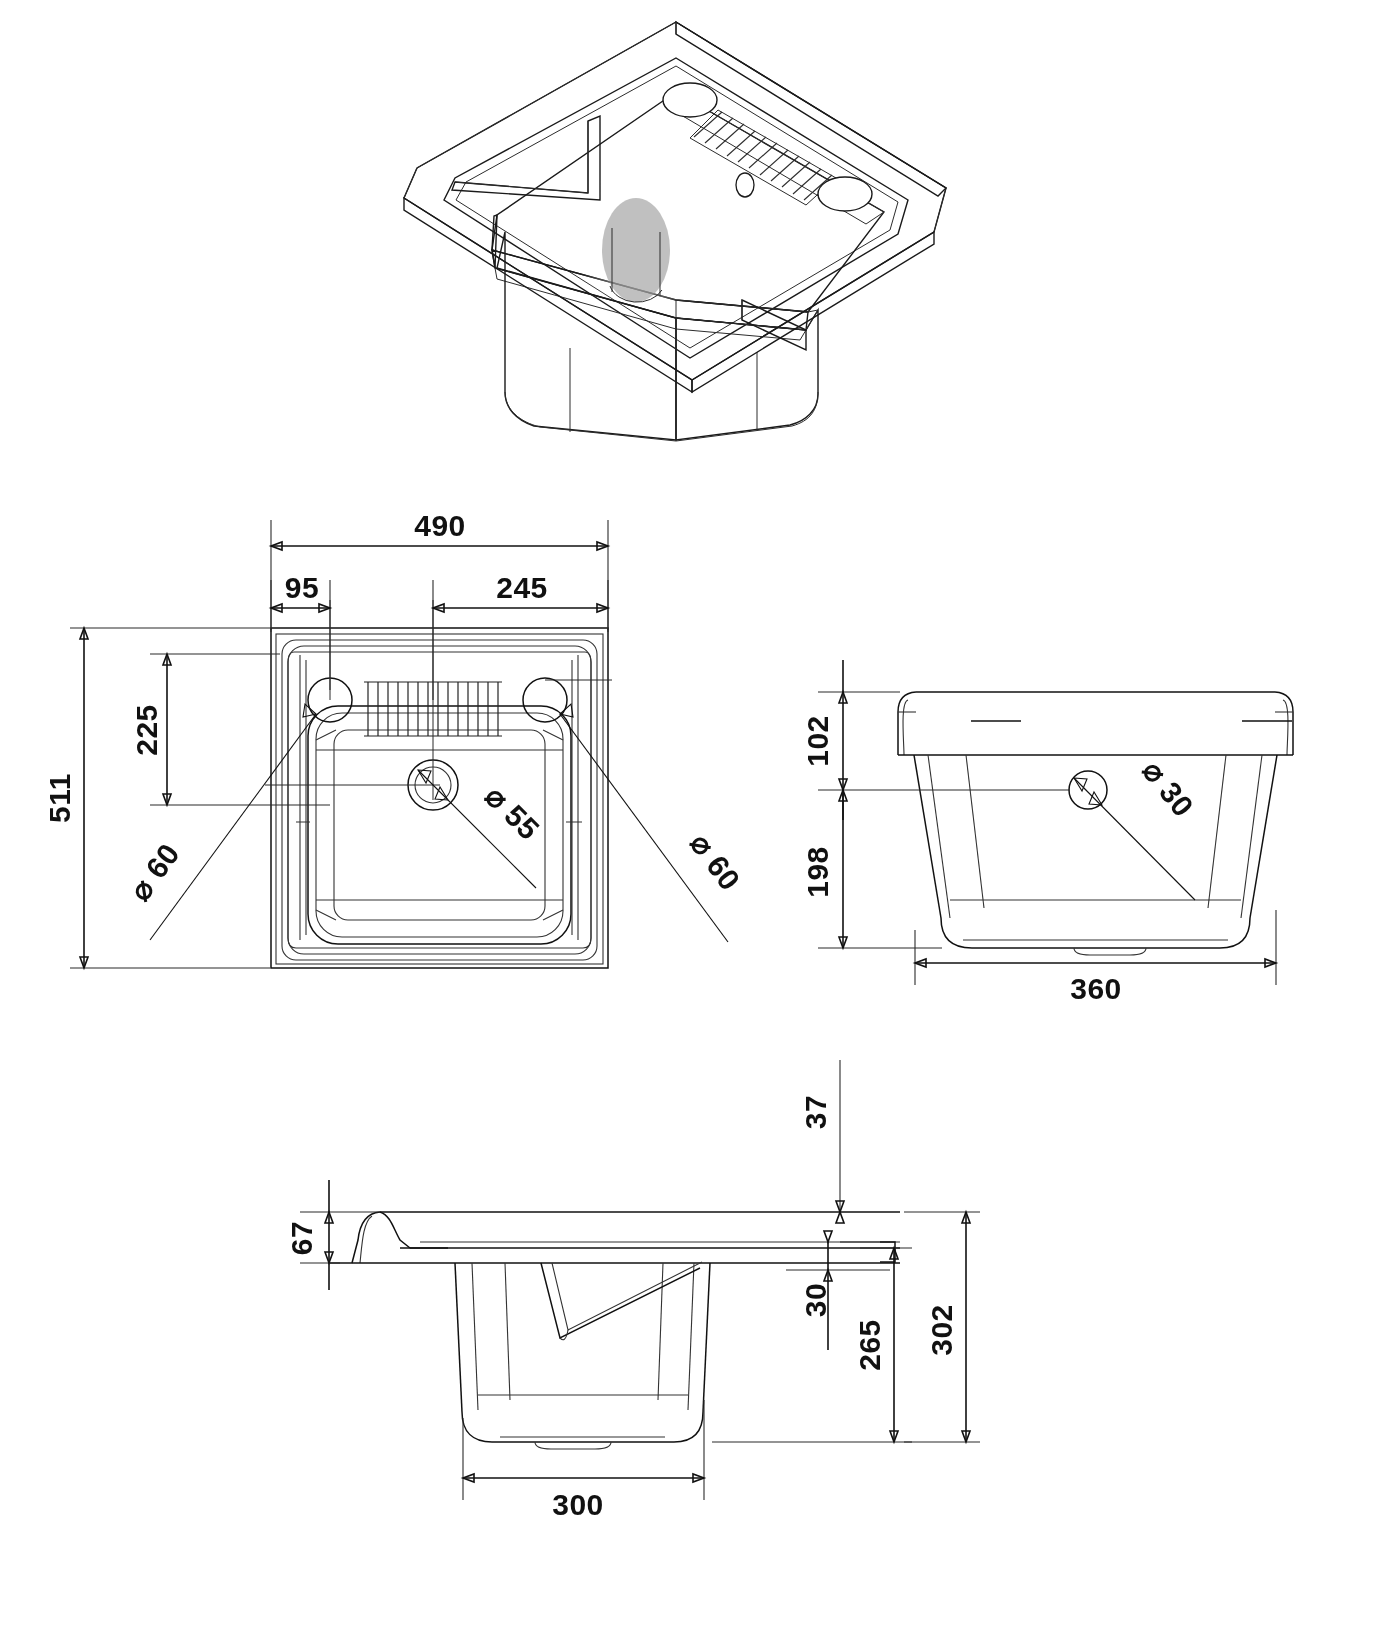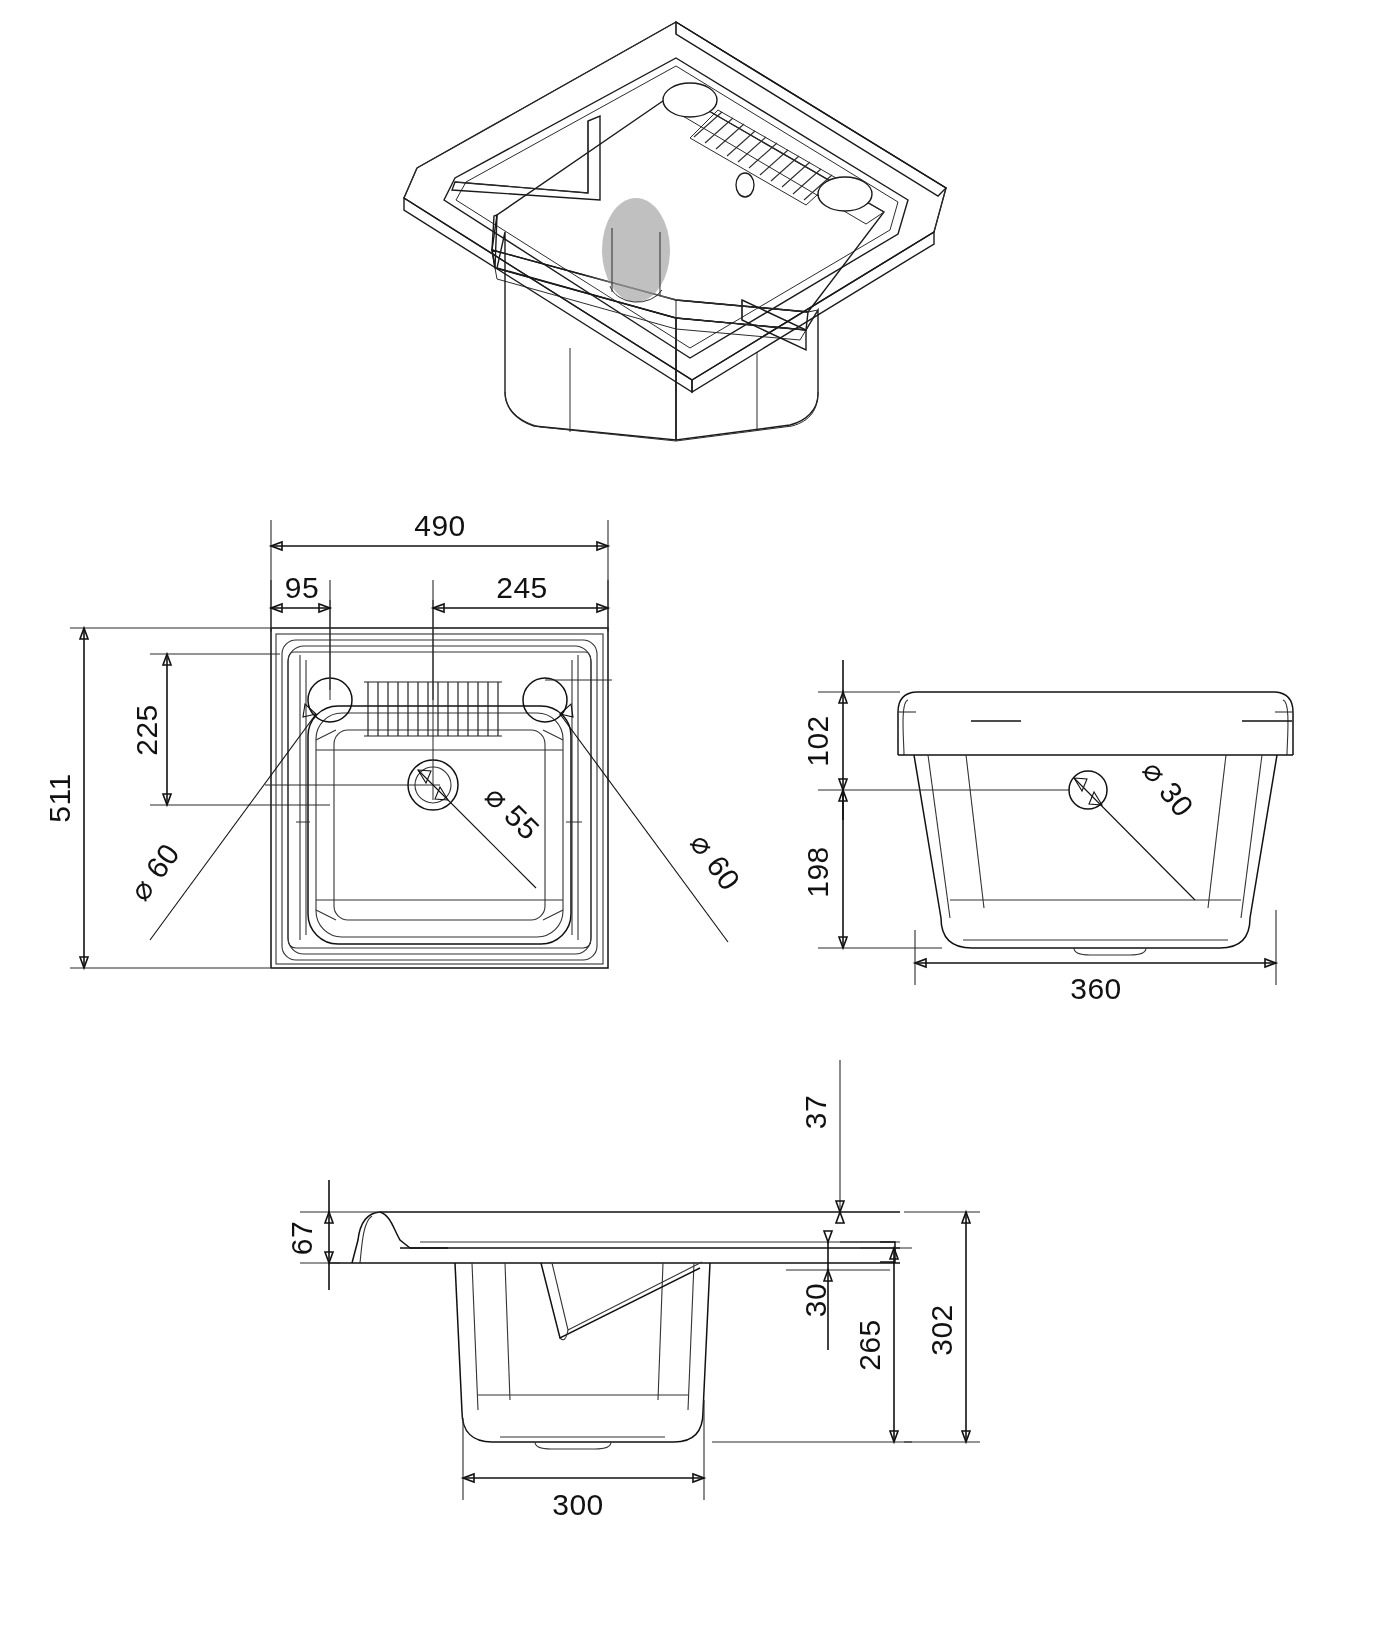--- a/index.html
+++ b/index.html
@@ -3,21 +3,21 @@
 <meta charset="utf-8">
 <style>
   html,body{margin:0;padding:0;background:#ffffff;}
   body{
     width:1381px;height:1627px;
     font-family:"Liberation Sans", sans-serif;
     color:#1a1a1a;
     position:relative;
     overflow:hidden;
   }
-  .sheet{position:absolute;inset:0;}
+  .sheet{position:absolute;inset:0;font-weight:bold;}
   svg{display:block;}
   .dimtxt{
     font-family:"Liberation Sans", sans-serif;
     font-size:30px;
     fill:#111111;
     letter-spacing:0.5px;
   }
   .ln{fill:none;stroke:#111111;stroke-width:1.6;}
   .ln-thin{fill:none;stroke:#111111;stroke-width:1.1;}
   .ln-ext{fill:none;stroke:#2b2b2b;stroke-width:1.1;}

